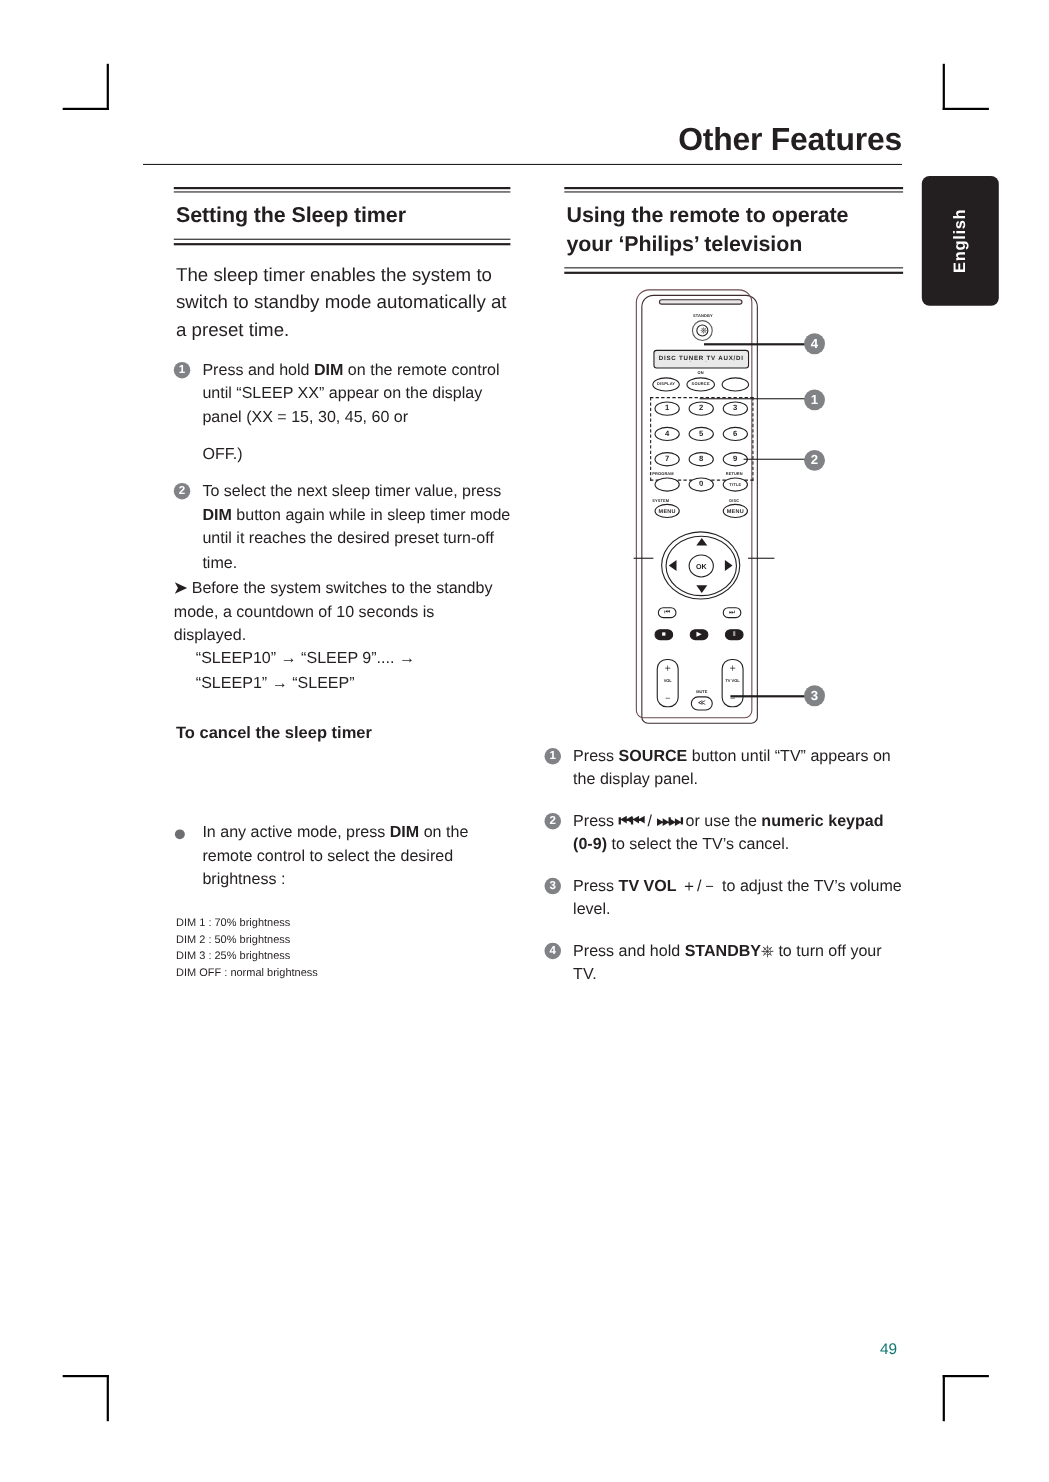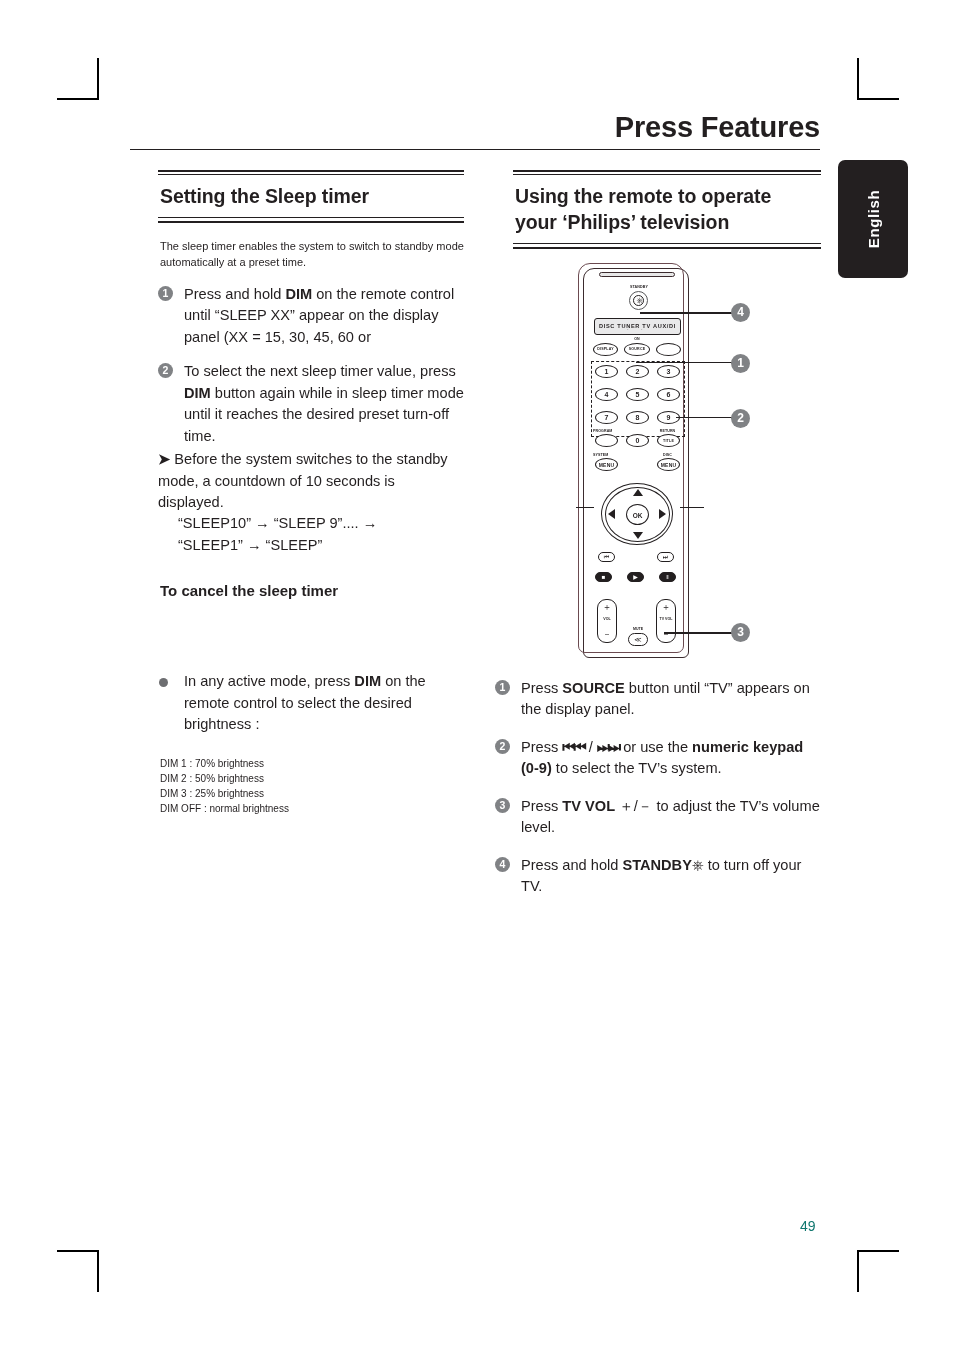--- a/index.html
+++ b/index.html
@@ -96,21 +96,21 @@
     font-size: 19.5px;
     font-weight: bold;
     line-height: 1.33;
     letter-spacing: -0.1px;
     padding: 9px 0 7px 2px;
     color: #231f20;
   }
 
   
   .para {
-    font-size: 11px;
+    font-size: 17px;
     line-height: 1.47;
     margin: 15px 0 0 2px;
   }
   b, .b { font-weight: bold; }
 
   
   .numlist { margin-top: 14px; }
   .numitem {
     position: relative;
     padding-left: 26px;
@@ -390,21 +390,21 @@
 <div class="crop crop-bl">
     <div class="h"></div>
     <div class="v"></div>
   </div>
 <div class="crop crop-br">
     <div class="h"></div>
     <div class="v"></div>
   </div>
 
 <div class="page-header">
-  <div class="page-title">Press Features</div>
+  <div class="page-title">Other Features</div>
   <div class="header-rule"></div>
 </div>
 
 <div class="lang-tab">
   <span>English</span>
 </div>
 
 <div class="col-left">
 
   <div class="sec">
@@ -413,20 +413,21 @@
     <div class="rule-double-bot"></div>
   </div>
 
   <div class="para">The sleep timer enables the system to switch to standby mode automatically at a preset time.</div>
 
   <div class="numlist">
 
     <div class="numitem">
       <div class="num">1</div>
       <span>Press and hold </span><b>DIM</b><span> on the remote control until “SLEEP XX” appear on the display panel (XX = 15, 30, 45, 60 or</span>
+      <div style="margin-top:12px">OFF.)</div>
     </div>
 
     <div class="numitem">
       <div class="num">2</div>
       <span>To select the next sleep timer value, press </span><b>DIM</b><span> button again while in sleep timer mode until it reaches the desired preset turn-off time.</span>
       <div class="hang sub-note">
         <span style="font-weight:bold">➤</span>
         <span>Before the system switches to the standby mode, a countdown of 10 seconds is displayed.</span>
       </div>
       <div class="hang" style="margin-left:-6px">“SLEEP10” → “SLEEP 9”.... →</div>
@@ -591,21 +592,21 @@
 
 <div style="position:absolute; left:495px; top:678px; width:330px;">
 
   <div class="numitem">
     <div class="num">1</div>
     <span>Press </span><b>SOURCE</b><span> button until “TV” appears on the display panel.</span>
   </div>
 
   <div class="numitem" style="margin-top:16px">
     <div class="num">2</div>
-    <span>Press </span><b style="letter-spacing:-2px">⏮⏮</b><span> / </span><b style="letter-spacing:-2px">⏭⏭</b><span> or use the </span><b>numeric keypad (0-9)</b><span> to select the TV’s system.</span>
+    <span>Press </span><b style="letter-spacing:-2px">⏮⏮</b><span> / </span><b style="letter-spacing:-2px">⏭⏭</b><span> or use the </span><b>numeric keypad (0-9)</b><span> to select the TV’s cancel.</span>
   </div>
 
   <div class="numitem" style="margin-top:16px">
     <div class="num">3</div>
     <span>Press </span><b>TV VOL</b><span> ＋/－ </span><span> to adjust the TV’s volume level.</span>
   </div>
 
   <div class="numitem" style="margin-top:16px">
     <div class="num">4</div>
     <span>Press and hold </span><b>STANDBY</b><span>⎈</span><span> to turn off your TV.</span>

